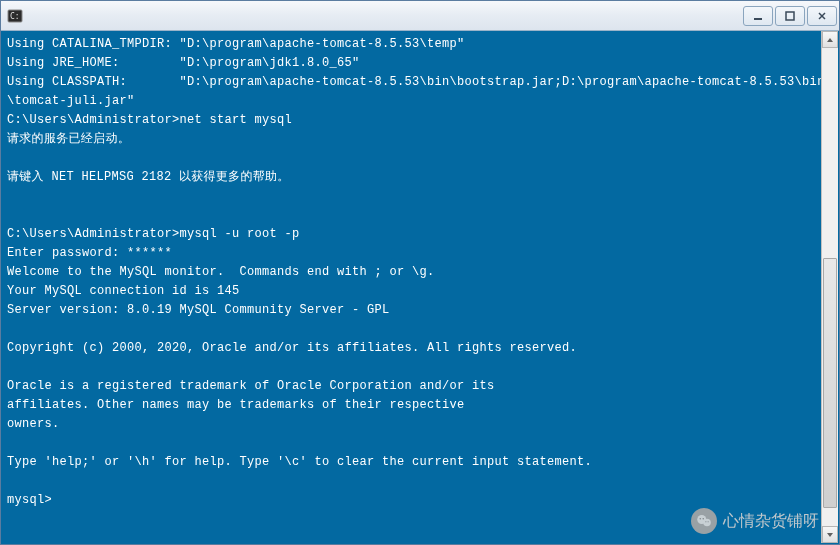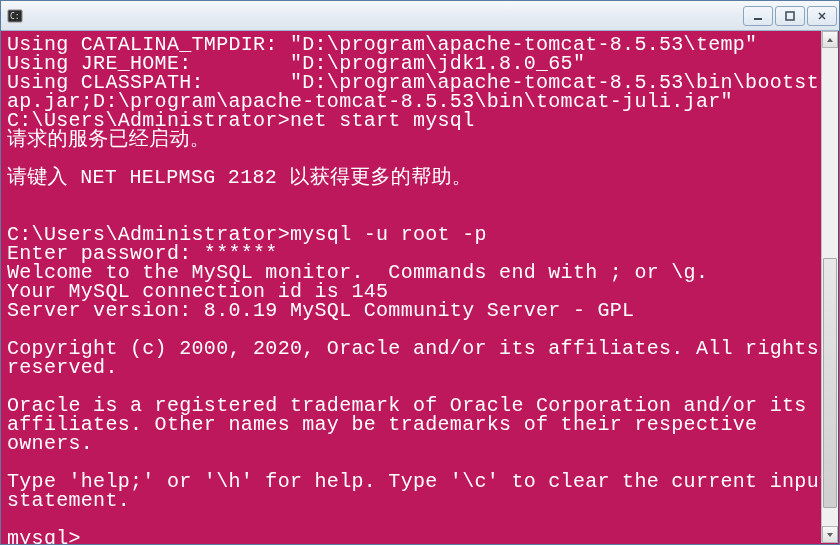--- a/index.html
+++ b/index.html
@@ -41,24 +41,24 @@
     background: linear-gradient(to bottom, #f3f7fb, #dfe8f1);
     display: flex; align-items: center; justify-content: center;
     font-size: 11px; color: #3a4a5a;
   }
   .win-btn.close {
     background: linear-gradient(to bottom, #f3f7fb, #dfe8f1);
   }
   .win-btn svg { width: 12px; height: 12px; }
   .terminal {
     flex: 1;
-    background: #be185d;
+    background: #0369a1;
     color: #fff;
     font-family: "NSimSun","SimSun","Consolas","Courier New",monospace;
-    font-size: 20px;
+    font-size: 12px;
     line-height: 19px;
     padding: 4px 6px 2px 6px;
     white-space: pre-wrap;
     word-break: break-all;
     overflow: hidden;
     letter-spacing: 0.3px;
   }
   .terminal .line { display: block; }
   .scrollbar {
     position: absolute;
@@ -142,14 +142,27 @@
     <div class="sb-track">
       <div class="sb-thumb"></div>
     </div>
     <div class="sb-btn">
       <svg width="8" height="8" viewBox="0 0 8 8">
           <polygon points="1,2 7,2 4,6" fill="#606060"></polygon>
         </svg>
     </div>
   </div>
 
+  <div class="watermark">
+    <span class="wm-icon">
+      <svg viewBox="0 0 24 24" width="18" height="18">
+          <circle cx="9" cy="10" r="6" fill="#d9d9d9"></circle>
+          <circle cx="16" cy="14" r="5" fill="#d9d9d9"></circle>
+          <circle cx="7" cy="9" r="1" fill="#888"></circle>
+          <circle cx="11" cy="9" r="1" fill="#888"></circle>
+          <circle cx="14.5" cy="13" r="0.8" fill="#888"></circle>
+          <circle cx="17.5" cy="13" r="0.8" fill="#888"></circle>
+        </svg>
+    </span>
+    <span>心情杂货铺呀</span>
+  </div>
 
 </div>
 
 </body></html>

